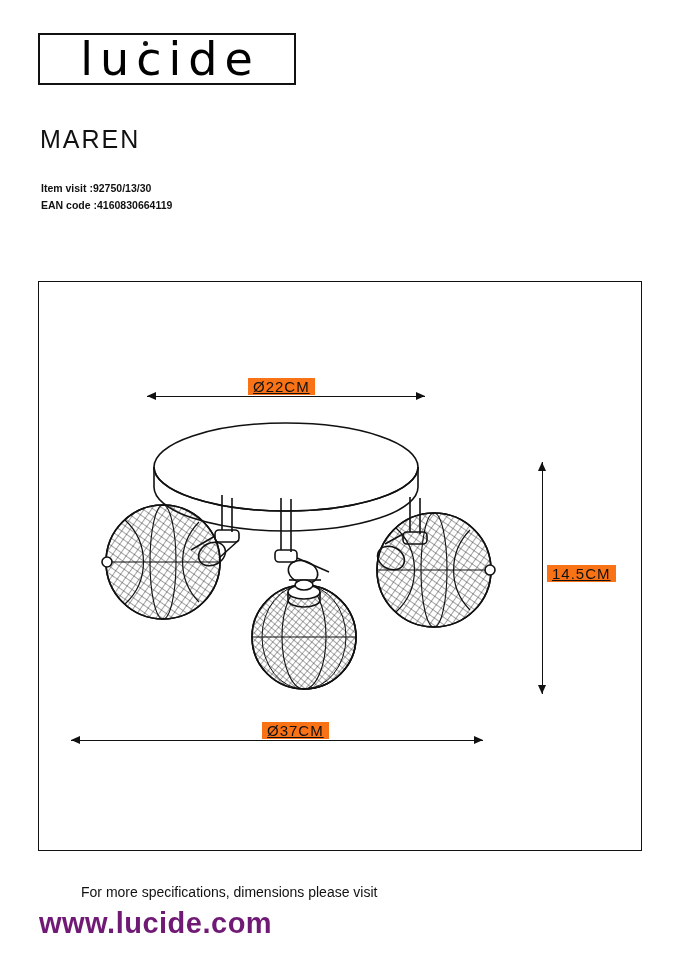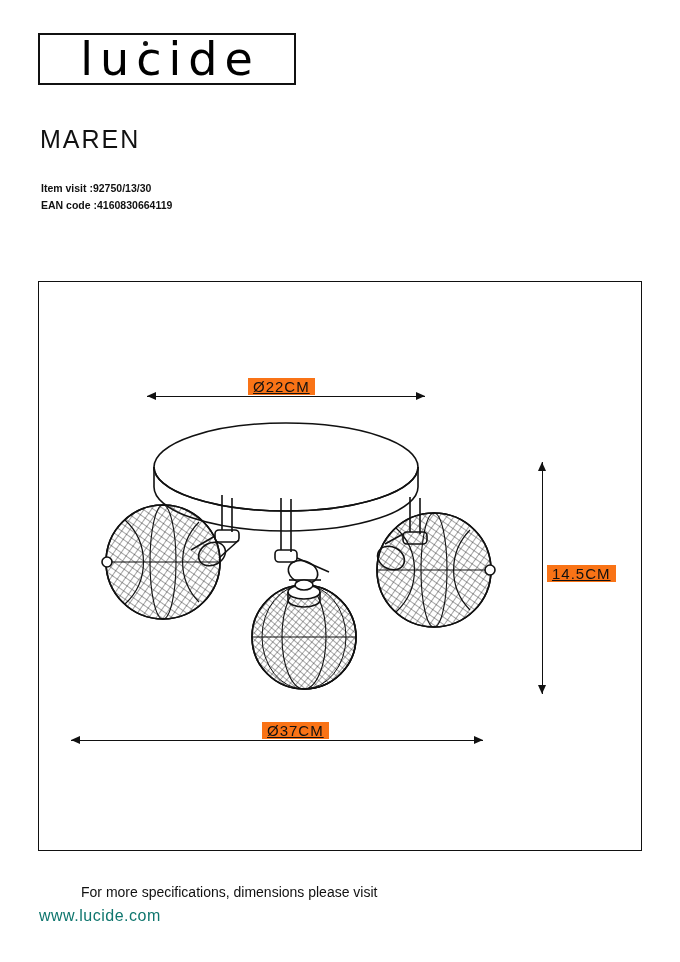--- a/index.html
+++ b/index.html
@@ -130,24 +130,24 @@
     left: 41px;
     top: 884px;
     font-size: 14px;
     color: #111;
     margin-left: 40px;
   }
   .footer-line2 {
     position: absolute;
     left: 39px;
     top: 907px;
-    font-size: 16px;
-    font-weight: normal;
+    font-size: 29px;
+    font-weight: bold;
     letter-spacing: 0.5px;
-    color: #0f766e;
+    color: #701a75;
   }
 
   svg { display: block; }
 </style>
 </head>
 <body>
 
 <div class="header">
   <div class="logo-box">
     <div class="logo-text">lucide</div>

